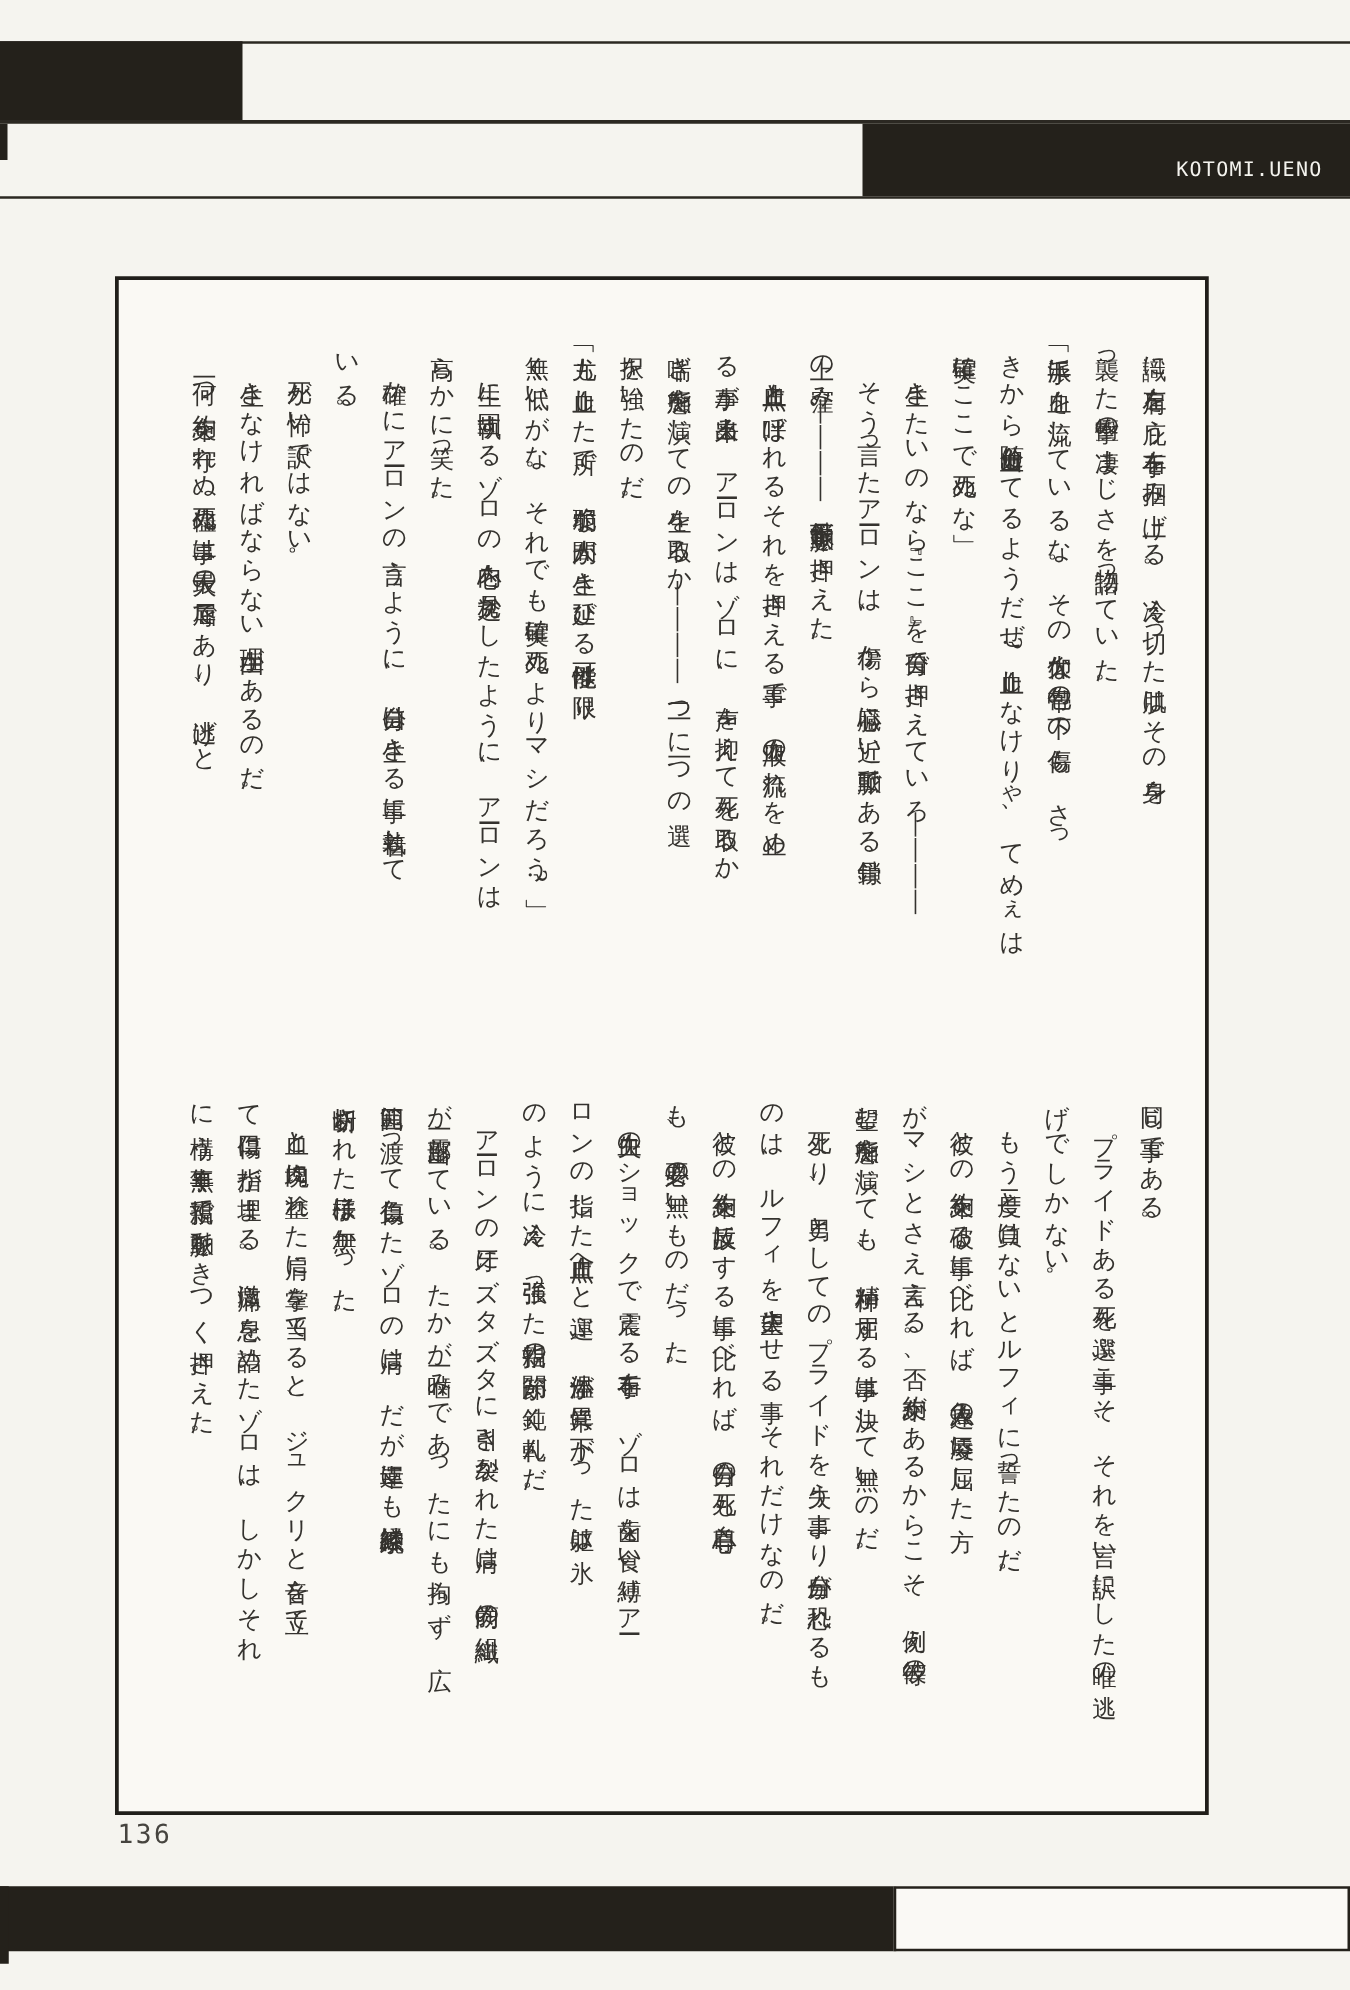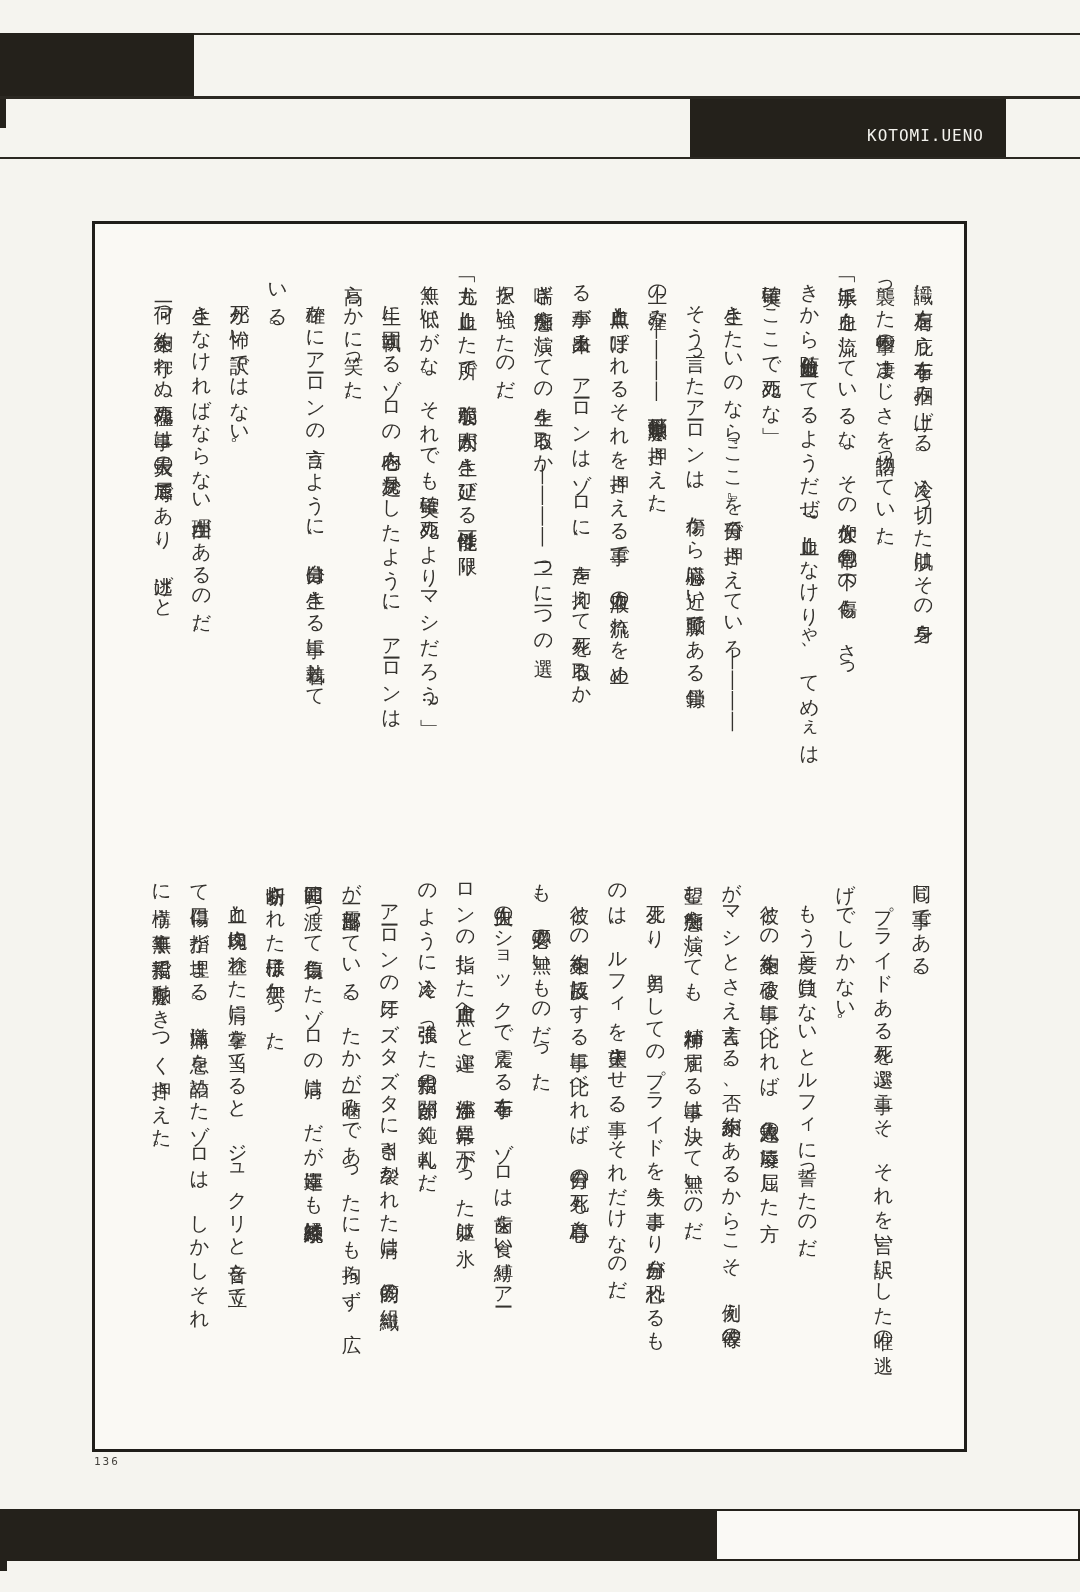--- a/index.html
+++ b/index.html
@@ -11,21 +11,21 @@
     font-family:"DejaVu Serif", serif;
   }
   
   .rule{position:absolute;background:#2b2822;}
   .rule-top{left:0;top:33px;width:1080px;height:2px;}
   .rule-mid{left:0;top:96px;width:1080px;height:3px;}
   .rule-bottom{left:0;top:157px;width:1080px;height:2px;}
   .bar{position:absolute;background:#24211b;}
   .header-left-bar{left:0;top:33px;width:194px;height:64px;}
   .header-credit-bar{
-    left:690px;top:99px;width:316px;height:58px;
+    left:690px;top:99px;width:390px;height:58px;
     display:flex;align-items:center;justify-content:flex-end;
     padding-right:22px;box-sizing:border-box;
   }
   .credit{
     font-family:"DejaVu Sans Mono", monospace;
     font-size:16px;
     letter-spacing:1px;
     color:#f4f3ee;
     padding-top:14px;
   }
@@ -53,21 +53,21 @@
     letter-spacing:1.2px;
     color:#34322e;
   }
   .vtext.upper{right:138px;top:270px;}
   .vtext.lower{right:140px;top:870px;}
   
   .pagenum{
     position:absolute;
     left:94px;top:1455px;
     font-family:"DejaVu Sans Mono", monospace;
-    font-size:11px;
+    font-size:21px;
     letter-spacing:2px;
     color:#46443f;
   }
   
   .footer-bar{left:0;top:1509px;width:717px;height:52px;}
   .footer-panel{
     position:absolute;
     left:715px;top:1509px;width:365px;height:52px;
     box-sizing:border-box;
     background:#faf9f5;

